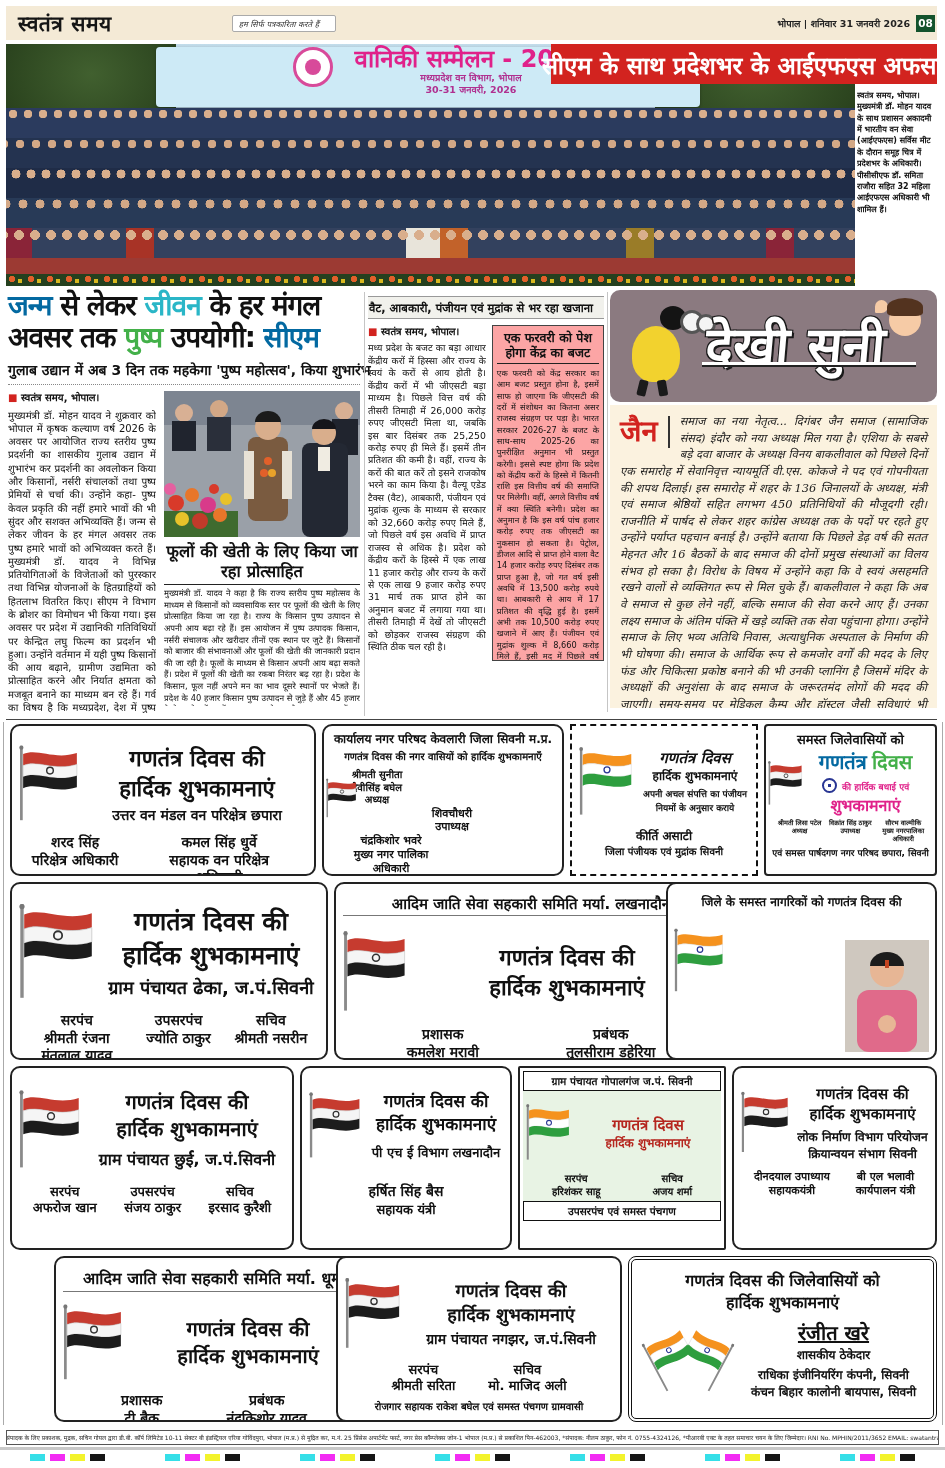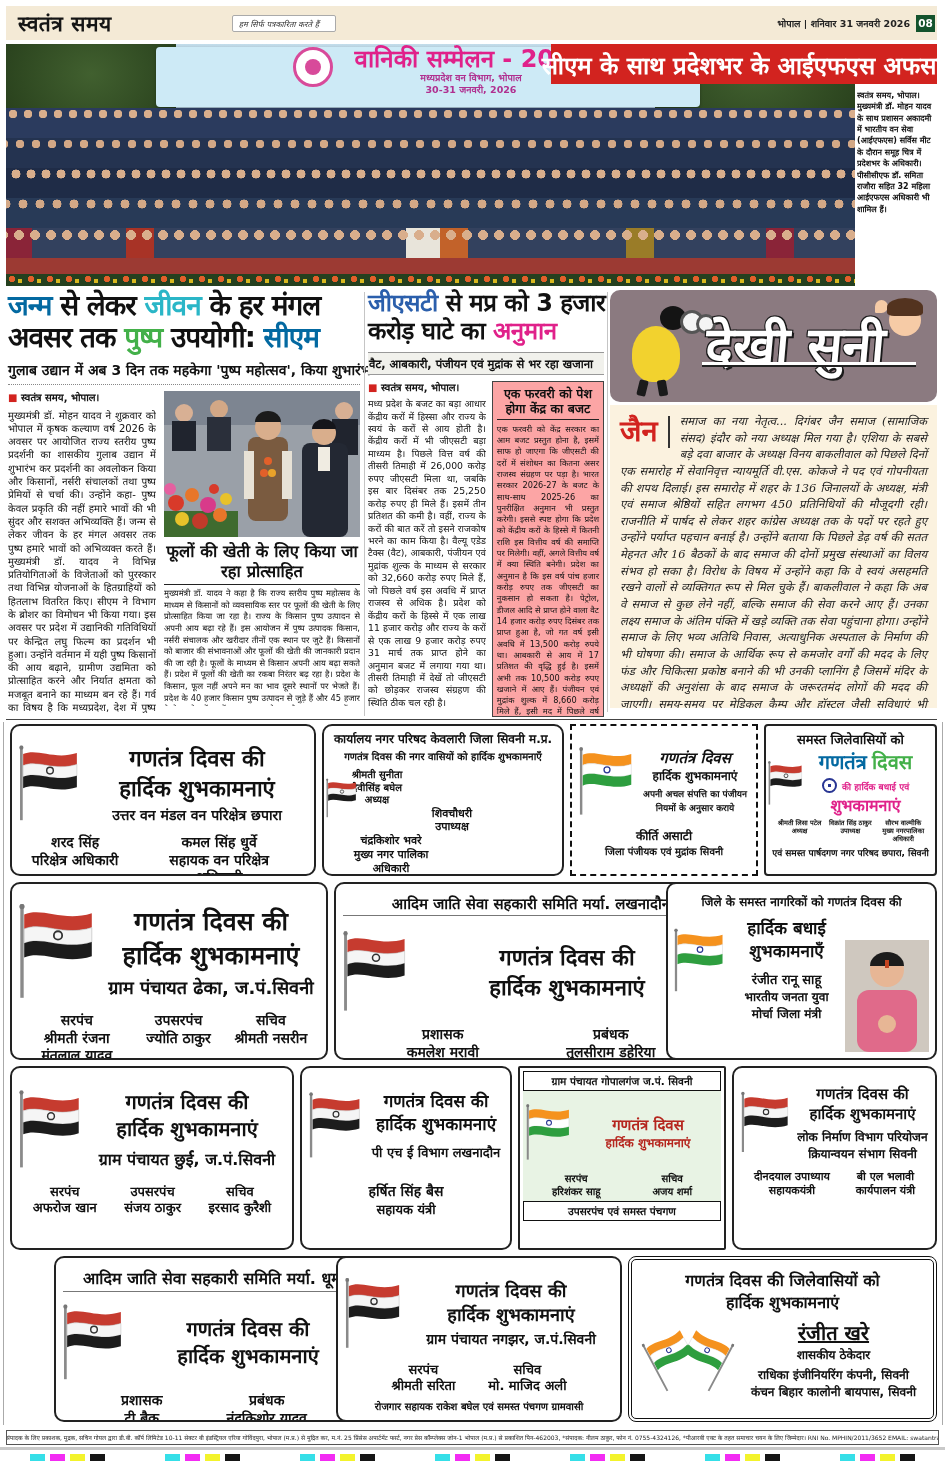--- a/index.html
+++ b/index.html
@@ -206,21 +206,20 @@
         </svg>
         <div class="art1-box">
           <h3>फूलों की खेती के लिए किया जा रहा प्रोत्साहित</h3>
           <p>मुख्यमंत्री डॉ. यादव ने कहा है कि राज्य स्तरीय पुष्प महोत्सव के माध्यम से किसानों को व्यवसायिक स्तर पर फूलों की खेती के लिए प्रोत्साहित किया जा रहा है। राज्य के किसान पुष्प उत्पादन से अपनी आय बढ़ा रहे हैं। इस आयोजन में पुष्प उत्पादक किसान, नर्सरी संचालक और खरीदार तीनों एक स्थान पर जुटे हैं। किसानों को बाजार की संभावनाओं और फूलों की खेती की जानकारी प्रदान की जा रही है। फूलों के माध्यम से किसान अपनी आय बढ़ा सकते हैं। प्रदेश में फूलों की खेती का रकबा निरंतर बढ़ रहा है। प्रदेश के किसान, फूल नहीं अपने मन का भाव दूसरे स्थानों पर भेजते हैं। प्रदेश के 40 हजार किसान पुष्प उत्पादन से जुड़े हैं और 45 हजार हेक्टेयर क्षेत्र में फूलों का उत्पादन हो रहा है। हर साल लाखों टन फूल गुजरात, महाराष्ट्र सहित विदेशों में भी भेजा जा रहा है।</p>
         </div>
       </div>
     </div>
   </div>
 
   <div class="art2">
-    <h1><span class="c-blue">जीएसटी</span><span> से मप्र को 3 हजार</span><br><span>करोड़ घाटे का </span><span class="c-mag">अनुमान</span></h1>
     <div class="art2-sub">वैट, आबकारी, पंजीयन एवं मुद्रांक से भर रहा खजाना</div>
     <div class="art2-cols">
       <div class="art2-left">
         <div class="dateline"><i>■</i><span> स्वतंत्र समय, भोपाल।</span></div>
         <span>मध्य प्रदेश के बजट का बड़ा आधार केंद्रीय करों में हिस्सा और राज्य के स्वयं के करों से आय होती है। केंद्रीय करों में भी जीएसटी बड़ा माध्यम है। पिछले वित्त वर्ष की तीसरी तिमाही में 26,000 करोड़ रुपए जीएसटी मिला था, जबकि इस बार दिसंबर तक 25,250 करोड़ रुपए ही मिले हैं। इसमें तीन प्रतिशत की कमी है। वहीं, राज्य के करों की बात करें तो इसने राजकोष भरने का काम किया है। वैल्यू एडेड टैक्स (वैट), आबकारी, पंजीयन एवं मुद्रांक शुल्क के माध्यम से सरकार को 32,660 करोड़ रुपए मिले हैं, जो पिछले वर्ष इस अवधि में प्राप्त राजस्व से अधिक है। प्रदेश को केंद्रीय करों के हिस्से में एक लाख 11 हजार करोड़ और राज्य के करों से एक लाख 9 हजार करोड़ रुपए 31 मार्च तक प्राप्त होने का अनुमान बजट में लगाया गया था। तीसरी तिमाही में देखें तो जीएसटी को छोड़कर राजस्व संग्रहण की स्थिति ठीक चल रही है।</span>
       </div>
       <div class="art2-box">
         <h3>एक फरवरी को पेश होगा केंद्र का बजट</h3>
         <p>एक फरवरी को केंद्र सरकार का आम बजट प्रस्तुत होना है, इसमें साफ हो जाएगा कि जीएसटी की दरों में संशोधन का कितना असर राजस्व संग्रहण पर पड़ा है। भारत सरकार 2026-27 के बजट के साथ-साथ 2025-26 का पुनरीक्षित अनुमान भी प्रस्तुत करेगी। इससे स्पष्ट होगा कि प्रदेश को केंद्रीय करों के हिस्से में कितनी राशि इस वित्तीय वर्ष की समाप्ति पर मिलेगी। वहीं, अगले वित्तीय वर्ष में क्या स्थिति बनेगी। प्रदेश का अनुमान है कि इस वर्ष पांच हजार करोड़ रुपए तक जीएसटी का नुकसान हो सकता है। पेट्रोल, डीजल आदि से प्राप्त होने वाला वैट 14 हजार करोड़ रुपए दिसंबर तक प्राप्त हुआ है, जो गत वर्ष इसी अवधि में 13,500 करोड़ रुपये था। आबकारी से आय में 17 प्रतिशत की वृद्धि हुई है। इसमें अभी तक 10,500 करोड़ रुपए खजाने में आए हैं। पंजीयन एवं मुद्रांक शुल्क में 8,660 करोड़ मिले हैं, इसी मद में पिछले वर्ष 7,750 करोड़ रुपए मिले थे।</p>
       </div>
@@ -394,27 +393,20 @@
           <div>तुलसीराम डहेरिया</div>
         </div>
     </div>
   </div>
 
   <div class="ad" style="left:666px;top:882px;width:271px;height:178px;">
     <div class="ctr b fz12">जिले के समस्त नागरिकों को गणतंत्र दिवस की</div>
     <svg class="flg" viewBox="0 0 60 72" style="width:52px;height:84px;position:absolute;left:6px;top:34px">
         <use href="#flagcolor"></use>
       </svg>
-    <div style="margin:6px 92px 0 62px;" class="ctr">
-      <div class="xb fz17">हार्दिक बधाई</div>
-      <div class="xb fz17">शुभकामनाएँ</div>
-      <div class="b fz13" style="margin-top:8px">रंजीत रानू साहू</div>
-      <div class="b fz12">भारतीय जनता युवा</div>
-      <div class="b fz12">मोर्चा जिला मंत्री</div>
-    </div>
     <svg class="photo-man" viewBox="0 0 84 112" style="width:84px;height:112px">
       <rect width="84" height="112" fill="#cfc8bf"></rect>
       <circle cx="42" cy="30" r="17" fill="#e7b695"></circle>
       <path d="M25,26 a17,14 0 0 1 34,0 z" fill="#1c1c1c"></path>
       <rect x="12" y="50" width="60" height="62" rx="12" fill="#e06a8a"></rect>
       <circle cx="42" cy="84" r="9" fill="#e7b695"></circle>
       <rect x="40" y="20" width="4" height="8" fill="#c2431f"></rect>
     </svg>
   </div>
 

